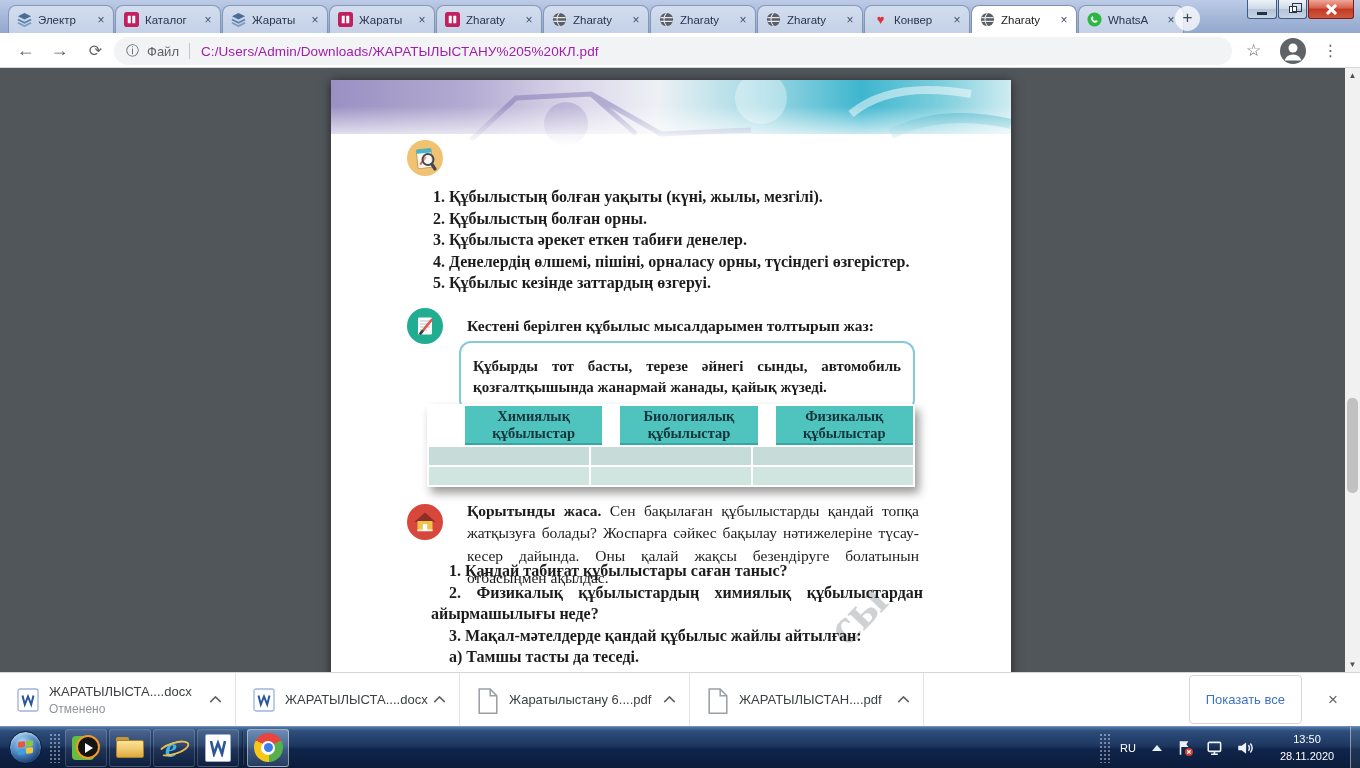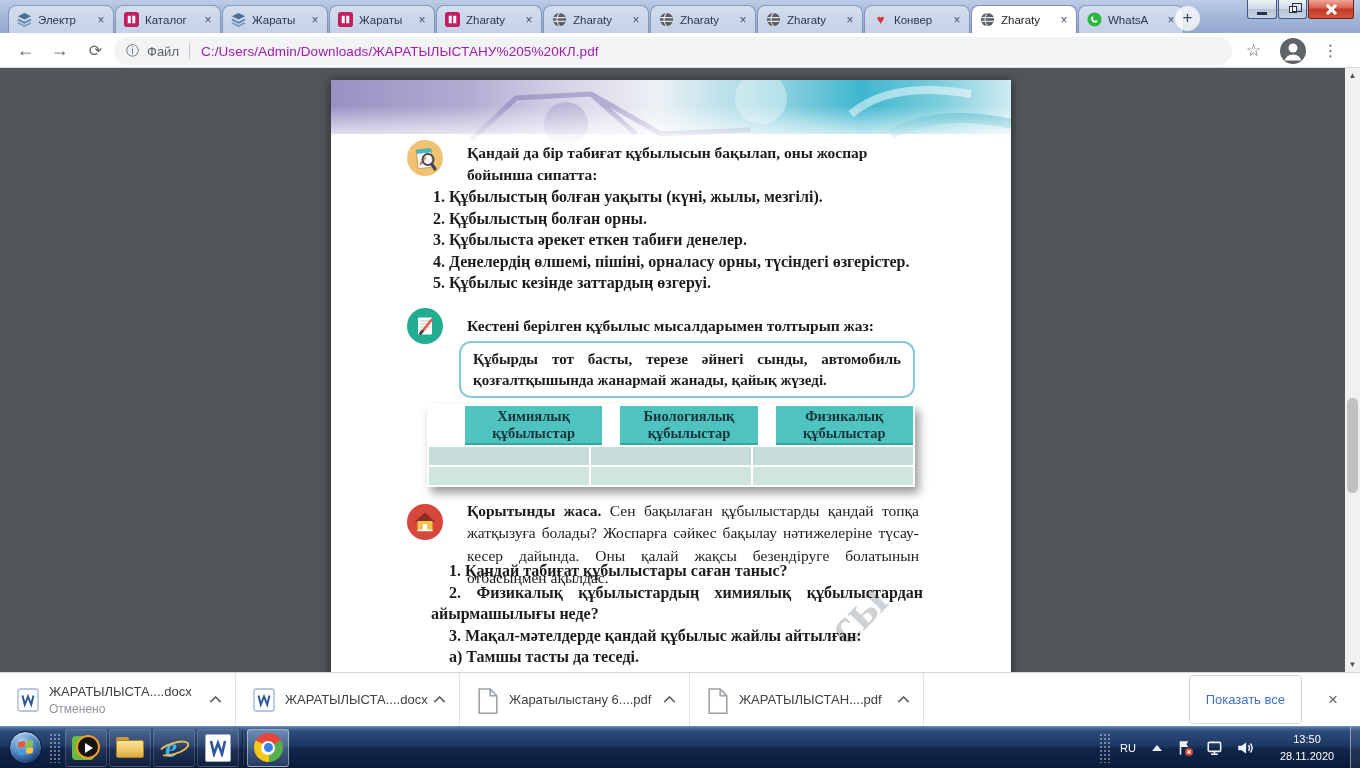--- a/index.html
+++ b/index.html
@@ -62,21 +62,21 @@
     box-shadow:0 1px 10px rgba(0,0,0,.55); font-family:"Liberation Serif","DejaVu Serif",serif; color:#1c1c1c; }
   #band { position:absolute; left:0; top:0; width:680px; height:66px; }
   .sec-icon { position:absolute; width:36px; height:36px; }
   #icon-observe { left:76px; top:60px; }
   #icon-write { left:76px; top:228px; }
   #icon-home { left:76px; top:424px; }
   #p-task1 { position:absolute; left:136px; top:62px; width:446px; font-size:15.5px; line-height:22px; font-weight:bold; }
   #plan-list { position:absolute; left:102px; top:106px; width:494px; font-size:16px; line-height:21.5px; font-weight:bold; text-align:justify; }
   #p-task2 { position:absolute; left:136px; top:237px; width:450px; font-size:15.5px; font-weight:bold; }
   #example-box { position:absolute; left:128px; top:261px; width:456px; border:2px solid #85c9db; border-radius:12px;
-    padding:6px 12px; font-size:15px; line-height:20.5px; font-weight:bold; text-align:justify; }
+    padding:13px 12px; font-size:15px; line-height:20.5px; font-weight:bold; text-align:justify; }
   #phen-table { position:absolute; left:96px; top:324px; width:488px; background:#fff; padding:2px;
     box-shadow:4px 6px 9px rgba(0,0,0,.4); }
   .t-head { display:grid; grid-template-columns:1fr 1fr 1fr; gap:18px;margin-left:36px; }
   .th-cell { background:#4fc4bf; border-bottom:2px solid #36a6a2; text-align:center; font-size:14.5px; font-weight:bold;
     line-height:16.5px; color:#17333b; padding:2px 4px; white-space:pre-line; }
   .t-row { display:grid; grid-template-columns:1fr 1fr 1fr; gap:2px; margin-top:2px; }
   .td-cell { height:18px; }
   .row1 .td-cell { background:#c6dcd8; }
   .row2 .td-cell { background:#d0e4e0; }
   #p-conclusion { position:absolute; left:136px; top:420px; width:452px; font-size:15.5px; line-height:22.3px; text-align:justify; }
@@ -342,21 +342,20 @@
           <circle cx="18" cy="18" r="18" fill="#f0c272"></circle>
         <g transform="rotate(-6 18 18)">
             <rect x="10" y="9" width="15" height="19" rx="1.5" fill="#fdf8ee" stroke="#c79c58"></rect>
             <rect x="10" y="9" width="15" height="4" rx="1" fill="#3fb8c9"></rect>
             <line x1="12.5" y1="24" x2="19" y2="17" stroke="#e06a4f" stroke-width="2"></line>
           </g>
         <circle cx="21" cy="19.5" r="5.5" fill="rgba(255,255,255,.3)" stroke="#474754" stroke-width="2"></circle>
         <line x1="24.8" y1="24.2" x2="28" y2="29" stroke="#474754" stroke-width="3.2" stroke-linecap="round"></line>
       </svg>
     </div>
-    <div id="p-task1">Қандай да бір табиғат құбылысын бақылап, оны жоспар бойынша сипатта:</div>
 
     <div id="plan-list">
       <div>1. Құбылыстың болған уақыты (күні, жылы, мезгілі).</div>
       <div>2. Құбылыстың болған орны.</div>
       <div>3. Құбылыста әрекет еткен табиғи денелер.</div>
       <div>4. Денелердің өлшемі, пішіні, орналасу орны, түсіндегі өзгерістер.</div>
       <div>5. Құбылыс кезінде заттардың өзгеруі.</div>
     </div>
 
     <div id="icon-write" class="sec-icon">

